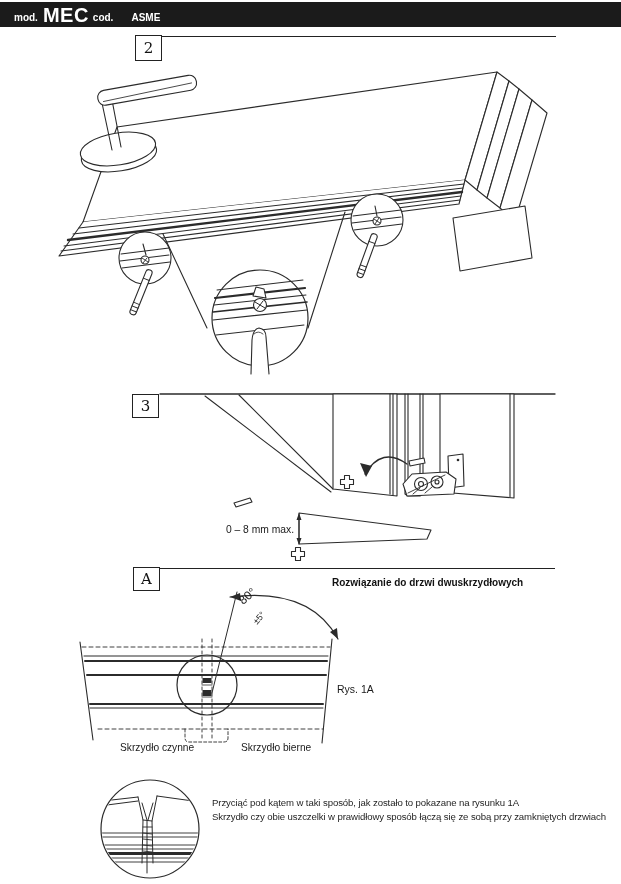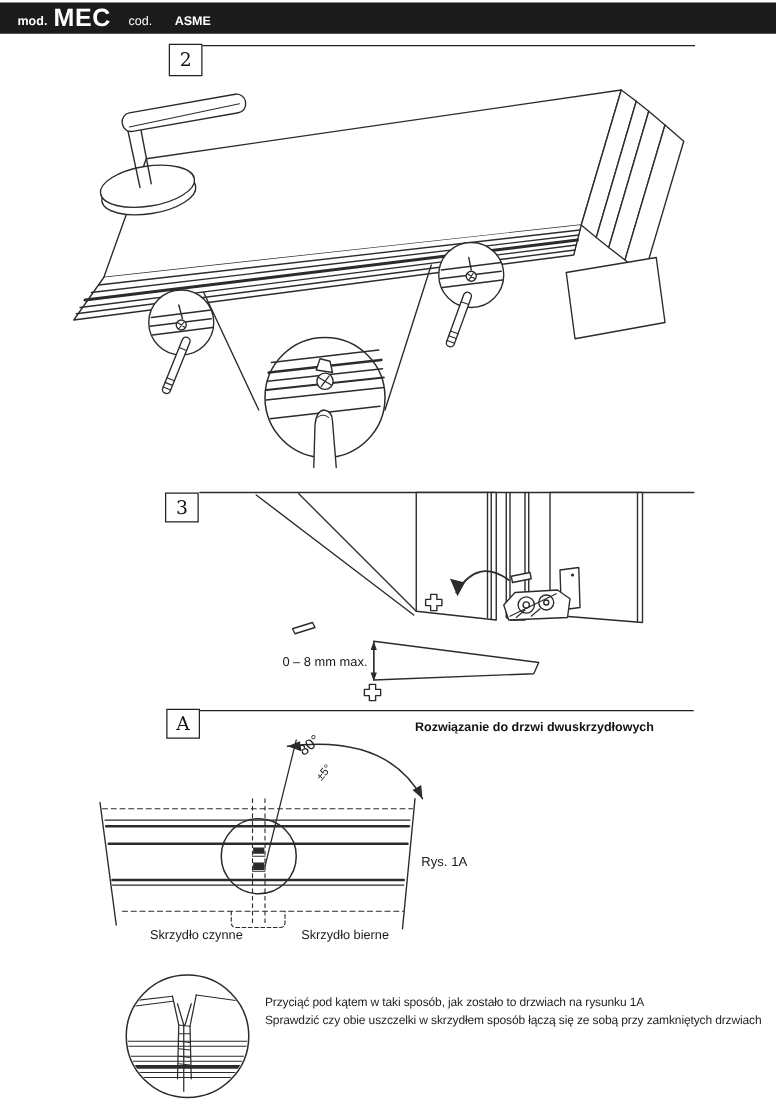--- a/index.html
+++ b/index.html
@@ -2,21 +2,21 @@
 <html><head>
 <meta charset="utf-8">
 <style>
   html,body{margin:0;padding:0;background:#fff;}
   .page{position:relative;width:621px;height:884px;background:#fff;overflow:hidden;
         font-family:"Liberation Sans",sans-serif;color:#1a1a1a;}
   .topbar{position:absolute;top:2px;left:0;width:621px;height:25px;background:#1b1b1b;
           display:flex;align-items:baseline;color:#fff;}
   .topbar .mod{font-size:10px;font-weight:bold;margin-left:14px;align-self:center;padding-top:6px;}
   .topbar .model{font-size:20px;font-weight:bold;margin-left:5px;letter-spacing:.5px;align-self:center;padding-top:1px;}
-  .topbar .cod{font-size:10px;font-weight:normal;margin-left:14px;align-self:center;padding-top:6px;text-align:center;}
+  .topbar .cod{font-size:10px;font-weight:bold;margin-left:4px;align-self:center;padding-top:6px;text-align:center;}
   .topbar .code{font-size:10px;font-weight:bold;margin-left:18px;align-self:center;padding-top:6px;}
   .stepbox{position:absolute;width:25px;height:22px;border:1.5px solid #222;background:#fff;
            display:flex;align-items:center;justify-content:center;
            font-family:"DejaVu Serif",serif;font-size:15px;color:#111;z-index:3;}
   .rule{position:absolute;height:0;border-top:1.4px solid #222;}
   .section-title{position:absolute;font-size:10px;font-weight:bold;color:#111;white-space:nowrap;}
   .notes{position:absolute;left:212px;top:796px;font-size:9.6px;line-height:13.8px;
          color:#1f1f1f;letter-spacing:-0.1px;}
   .notes div{white-space:nowrap;}
   svg{position:absolute;overflow:visible;}
@@ -217,17 +217,17 @@
         <path d="M47,28 L52,45 M58,28 L53,45 M48,45 L57,46"></path>
         <path d="M48,52 L57,52 M48,58 L57,59 M48,64 L57,65 M48,70 L57,71 M48,76 L57,77" stroke-width="0.9"></path>
         <path d="M52,46 L52,98"></path>
         <path d="M7,58 L103,58 M6,62 L104,62 M6,70 L104,70 M6,74 L104,74 M7,83 L103,83 M8,87 L102,87" stroke-width="0.9"></path>
         <path d="M6,78.5 L104,78.5" stroke-width="3"></path>
       </g>
     </g>
   </svg>
 
   <div class="notes">
-    <div>Przyciąć pod kątem w taki sposób, jak zostało to drzwiach na rysunku 1A</div>
-    <div>Sprawdzić czy obie uszczelki w skrzydłem sposób łączą się ze sobą przy zamkniętych drzwiach</div>
+    <div>Przyciąć pod kątem w taki sposób, jak zostało to pokazane na rysunku 1A</div>
+    <div>Skrzydło czy obie uszczelki w prawidłowy sposób łączą się ze sobą przy zamkniętych drzwiach</div>
   </div>
 
 </div>
 
 </body></html>

